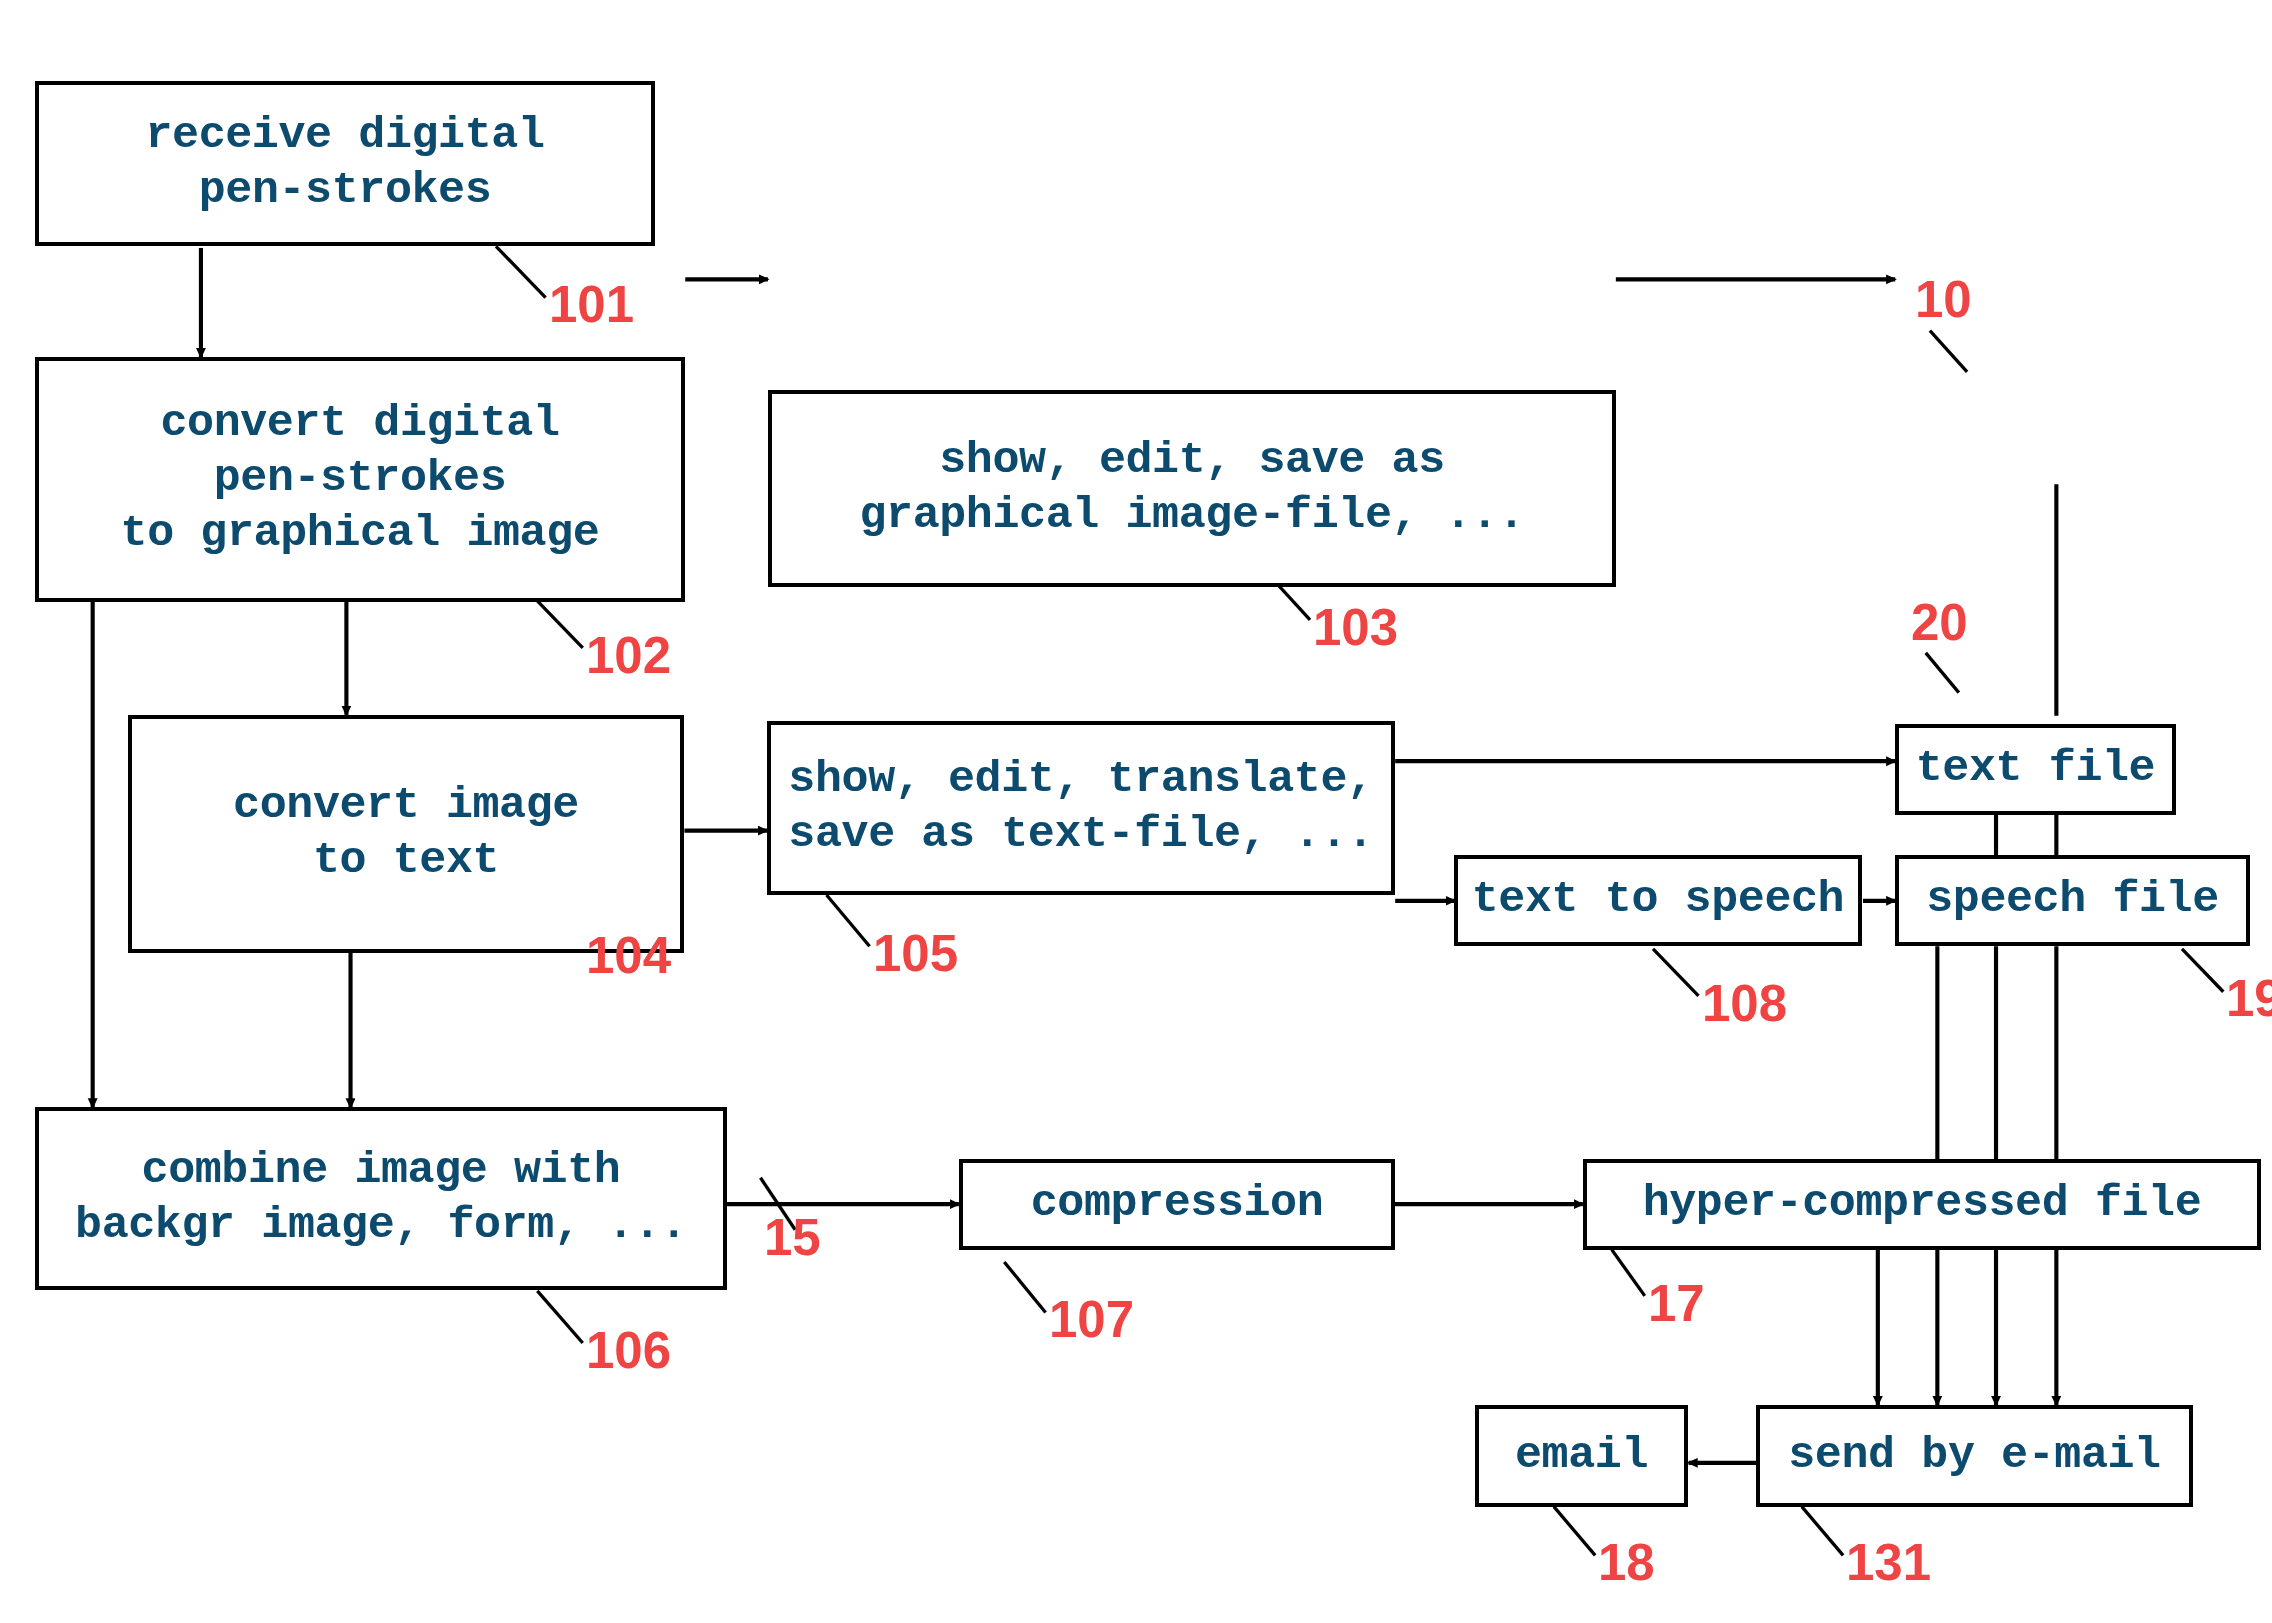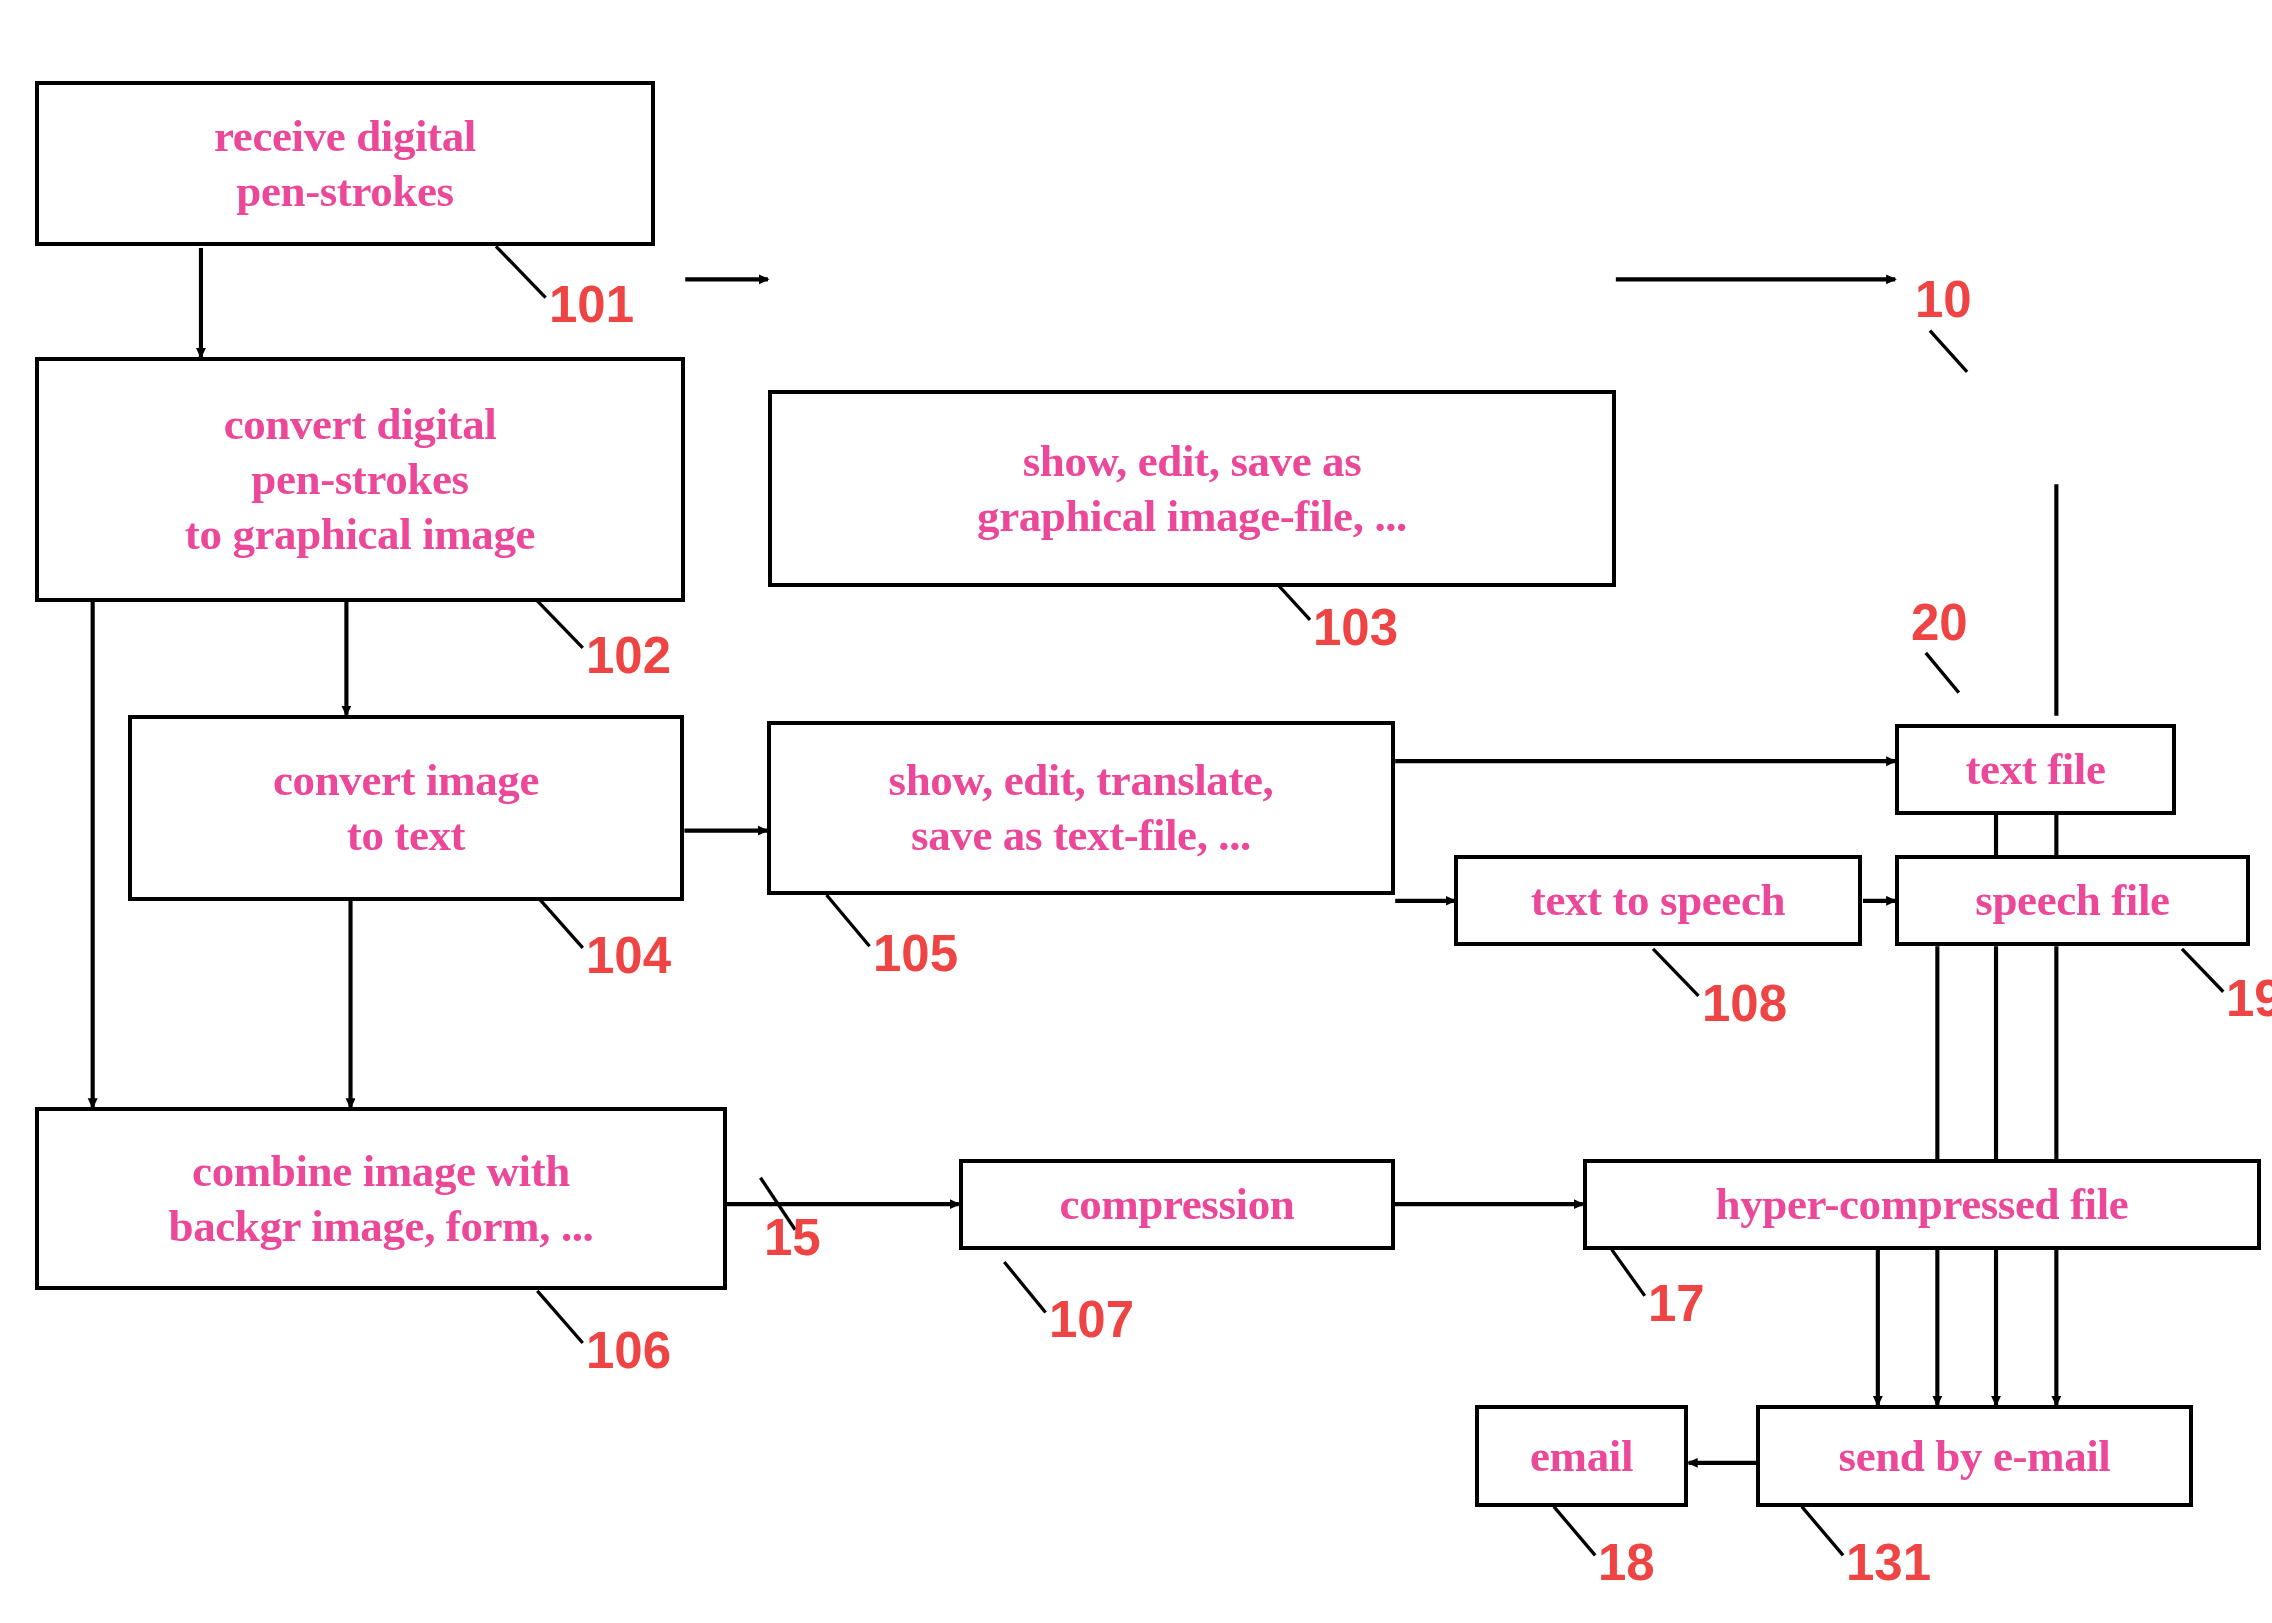--- a/index.html
+++ b/index.html
@@ -25,23 +25,23 @@
   }
   .node {
     position: absolute;
     box-sizing: border-box;
     border: 4.1px solid #000000;
     background: #ffffff;
     display: flex;
     align-items: center;
     justify-content: center;
     text-align: center;
-    color: #ec4899;
+    color: #0c4a6e;
     font-weight: bold;
-    font-family: Liberation Serif, serif;
+    font-family: Liberation Mono, monospace;
     font-size: 45px;
     line-height: 1.22;
     letter-spacing: -0.4px;
     z-index: 3;
   }
   .node .txt {
     display: block;
     width: 100%;
     padding: 0 6.6px;
     white-space: pre-line;
@@ -140,21 +140,21 @@
 pen-strokes
 to graphical image</span>
   </div>
 
   <div class="node" style="left:768px; top:390px; width:848px; height:197px;">
     <span class="txt">show, edit, save as
 graphical image-file, ...</span>
   </div>
 
 
-  <div class="node" style="left:128px; top:715px; width:556px; height:186px;">
+  <div class="node" style="left:128px; top:715px; width:556px; height:238px;">
     <span class="txt">convert image
 to text</span>
   </div>
 
   <div class="node" style="left:767px; top:721px; width:628px; height:174px;">
     <span class="txt">show, edit, translate,
 save as text-file, ...</span>
   </div>
 
   <div class="node" style="left:1895px; top:716px; width:281px; height:91px;margin-top:8px;">

